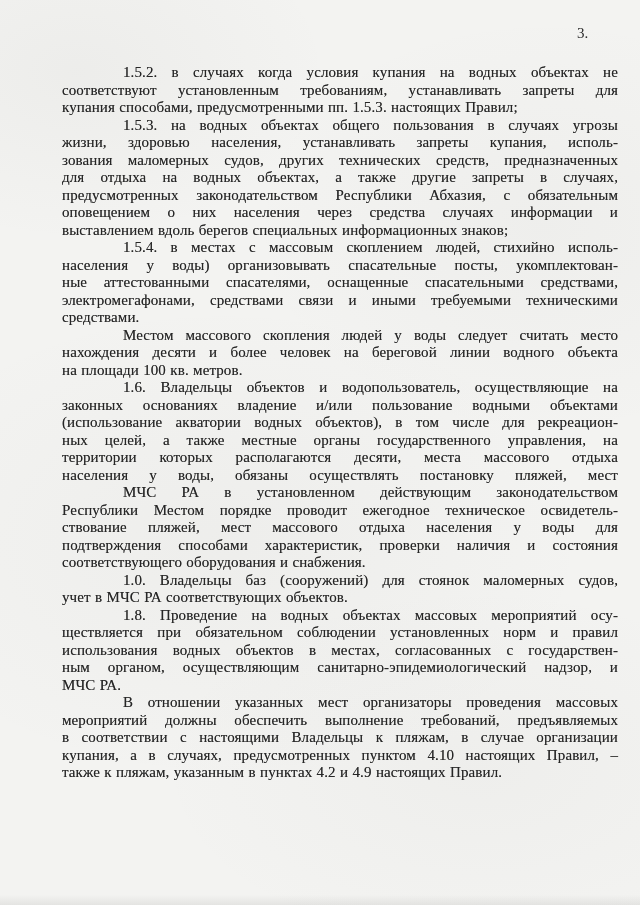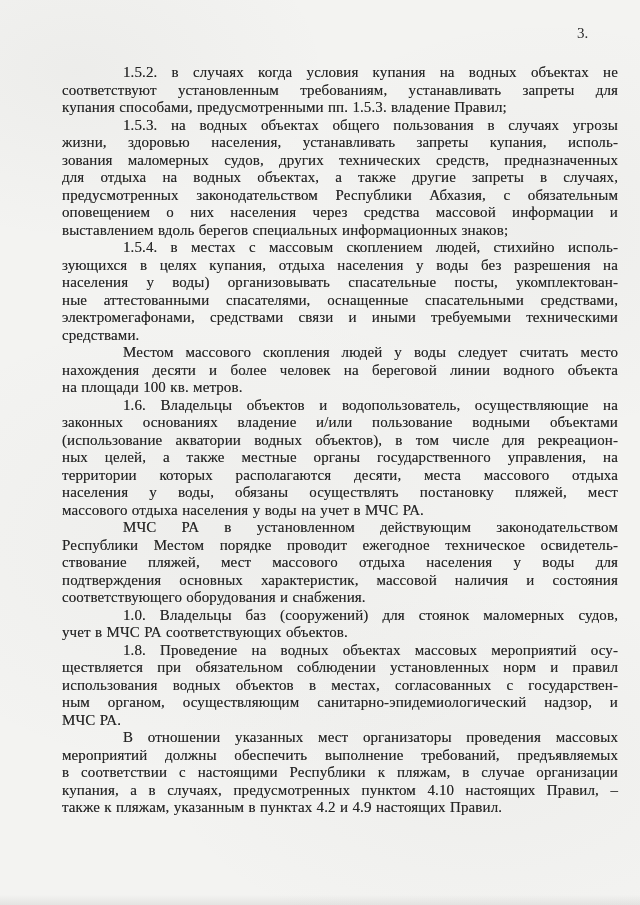--- a/index.html
+++ b/index.html
@@ -52,72 +52,70 @@
 </style>
 </head>
 <body>
 
 <div class="page">
   <div class="page-number">3.</div>
   <div class="doc-body">
       <div class="para">
         <div class="line first">1.5.2. в случаях когда условия купания на водных объектах не</div>
         <div class="line">соответствуют установленным требованиям, устанавливать запреты для</div>
-        <div class="line last">купания способами, предусмотренными пп. 1.5.3. владение Правил;</div>
+        <div class="line last">купания способами, предусмотренными пп. 1.5.3. настоящих Правил;</div>
       </div>
       <div class="para">
         <div class="line first">1.5.3. на водных объектах общего пользования в случаях угрозы</div>
         <div class="line">жизни, здоровью населения, устанавливать запреты купания, исполь-</div>
         <div class="line">зования маломерных судов, других технических средств, предназначенных</div>
         <div class="line">для отдыха на водных объектах, а также другие запреты в случаях,</div>
         <div class="line">предусмотренных законодательством Республики Абхазия, с обязательным</div>
-        <div class="line">оповещением о них населения через средства массовой информации и</div>
+        <div class="line">оповещением о них населения через средства случаях информации и</div>
         <div class="line last">выставлением вдоль берегов специальных информационных знаков;</div>
       </div>
       <div class="para">
         <div class="line first">1.5.4. в местах с массовым скоплением людей, стихийно исполь-</div>
-        <div class="line">зующихся в целях купания, отдыха населения у воды без разрешения на</div>
         <div class="line">населения у воды) организовывать спасательные посты, укомплектован-</div>
         <div class="line">ные аттестованными спасателями, оснащенные спасательными средствами,</div>
         <div class="line">электромегафонами, средствами связи и иными требуемыми техническими</div>
         <div class="line last">средствами.</div>
       </div>
       <div class="para">
         <div class="line first">Местом массового скопления людей у воды следует считать место</div>
         <div class="line">нахождения десяти и более человек на береговой линии водного объекта</div>
         <div class="line last">на площади 100 кв. метров.</div>
       </div>
       <div class="para">
         <div class="line first">1.6. Владельцы объектов и водопользователь, осуществляющие на</div>
         <div class="line">законных основаниях владение и/или пользование водными объектами</div>
         <div class="line">(использование акватории водных объектов), в том числе для рекреацион-</div>
         <div class="line">ных целей, а также местные органы государственного управления, на</div>
         <div class="line">территории которых располагаются десяти, места массового отдыха</div>
         <div class="line">населения у воды, обязаны осуществлять постановку пляжей, мест</div>
-        <div class="line last">массового отдыха населения у воды на учет в МЧС РА.</div>
       </div>
       <div class="para">
         <div class="line first">МЧС РА в установленном действующим законодательством</div>
         <div class="line">Республики Местом порядке проводит ежегодное техническое освидетель-</div>
         <div class="line">ствование пляжей, мест массового отдыха населения у воды для</div>
-        <div class="line">подтверждения основных характеристик, массовой наличия и состояния</div>
+        <div class="line">подтверждения способами характеристик, проверки наличия и состояния</div>
         <div class="line last">соответствующего оборудования и снабжения.</div>
       </div>
       <div class="para">
         <div class="line first">1.0. Владельцы баз (сооружений) для стоянок маломерных судов,</div>
         <div class="line last">учет в МЧС РА соответствующих объектов.</div>
       </div>
       <div class="para">
         <div class="line first">1.8. Проведение на водных объектах массовых мероприятий осу-</div>
         <div class="line">ществляется при обязательном соблюдении установленных норм и правил</div>
         <div class="line">использования водных объектов в местах, согласованных с государствен-</div>
         <div class="line">ным органом, осуществляющим санитарно-эпидемиологический надзор, и</div>
         <div class="line last">МЧС РА.</div>
       </div>
       <div class="para">
         <div class="line first">В отношении указанных мест организаторы проведения массовых</div>
         <div class="line">мероприятий должны обеспечить выполнение требований, предъявляемых</div>
-        <div class="line">в соответствии с настоящими Республики к пляжам, в случае организации</div>
+        <div class="line">в соответствии с настоящими Владельцы к пляжам, в случае организации</div>
         <div class="line">купания, а в случаях, предусмотренных пунктом 4.10 настоящих Правил, –</div>
         <div class="line last">также к пляжам, указанным в пунктах 4.2 и 4.9 настоящих Правил.</div>
       </div>
     </div>
 </div>
 
 </body></html>

